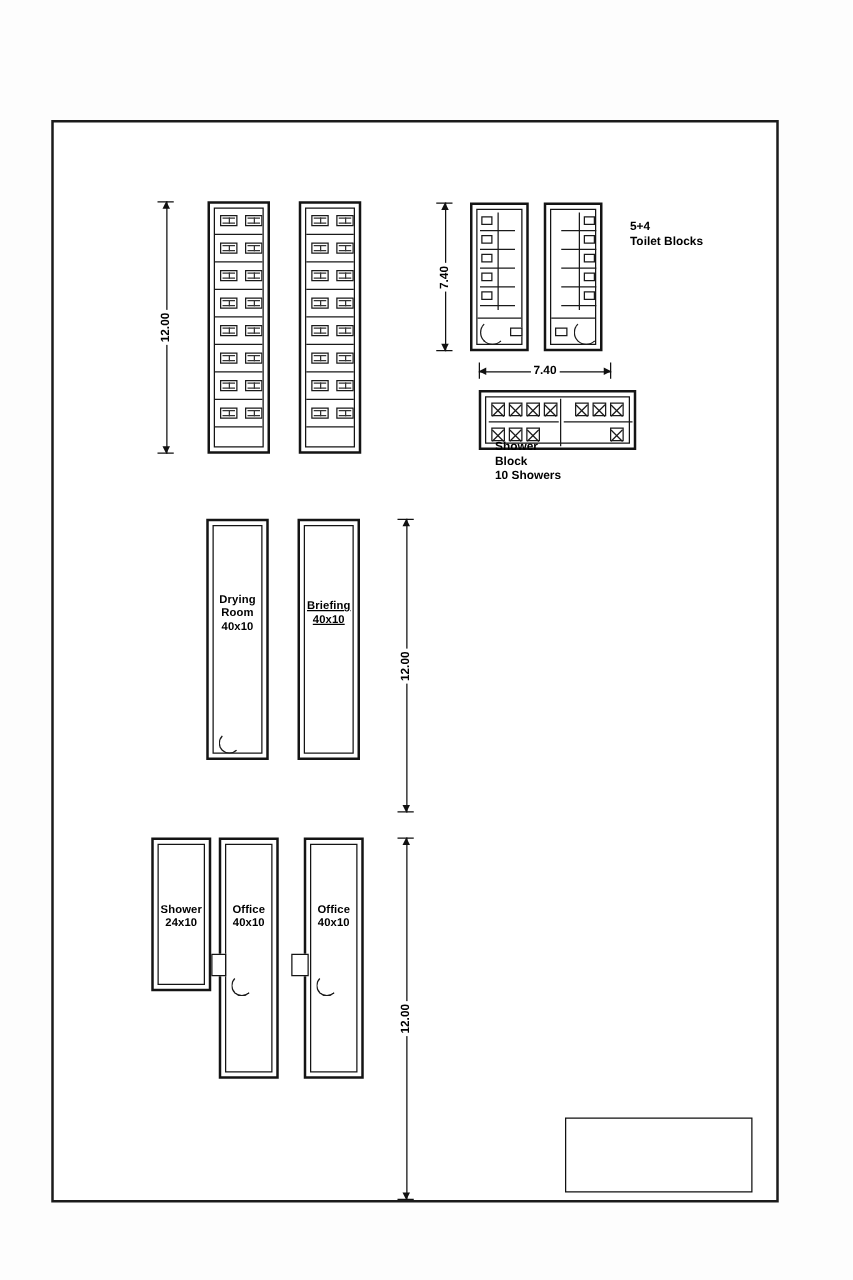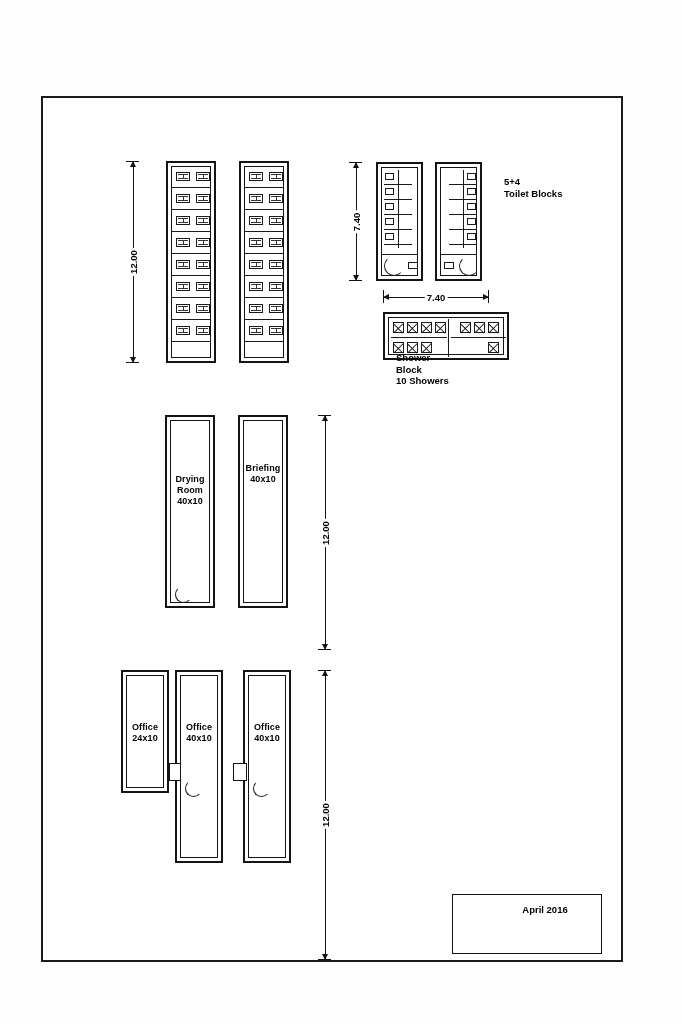--- a/index.html
+++ b/index.html
@@ -423,36 +423,36 @@
     <div class="unit" style="left:122px; top:317px; width:50px; height:193px;">
       <div class="inner"></div>
       <span class="unit-label" style="top:57px;">Drying
 Room
 40x10</span>
       <div class="door-arc" style="left:8px; bottom:3px; width:15px; height:15px;"></div>
     </div>
 
     <div class="unit" style="left:195px; top:317px; width:50px; height:193px;">
       <div class="inner"></div>
-      <span class="unit-label" style="top:46px;">Briefing
+      <span class="unit-label" style="top:62px;text-decoration:underline;">Briefing
 40x10</span>
     </div>
 
     <div class="dim dim-v" style="left:275px; top:317px; width:14px; height:235px;">
       <div class="line"></div>
       <div class="tick-top"></div>
       <div class="tick-bot"></div>
       <div class="arrow-up"></div>
       <div class="arrow-dn"></div>
       <div class="dim-text">12.00</div>
     </div>
 
     <div class="unit" style="left:78px; top:572px; width:48px; height:123px;">
       <div class="inner"></div>
-      <span class="unit-label" style="top:50px;">Office
+      <span class="unit-label" style="top:50px;">Shower
 24x10</span>
     </div>
 
     <div class="unit" style="left:132px; top:572px; width:48px; height:193px;">
       <div class="inner"></div>
       <span class="unit-label" style="top:50px;">Office
 40x10</span>
       <div class="door-arc" style="left:8px; top:108px; width:15px; height:15px;"></div>
     </div>
 
@@ -471,18 +471,15 @@
       <div class="tick-top"></div>
       <div class="tick-bot"></div>
       <div class="arrow-up"></div>
       <div class="arrow-dn"></div>
       <div class="dim-text">12.00</div>
     </div>
 
   </div>
 
   <div id="title-block">
-    <div class="tb-row bottom">
-      <span class="tb-text">April 2016</span>
-    </div>
   </div>
 
 </div>
 
 </body></html>

